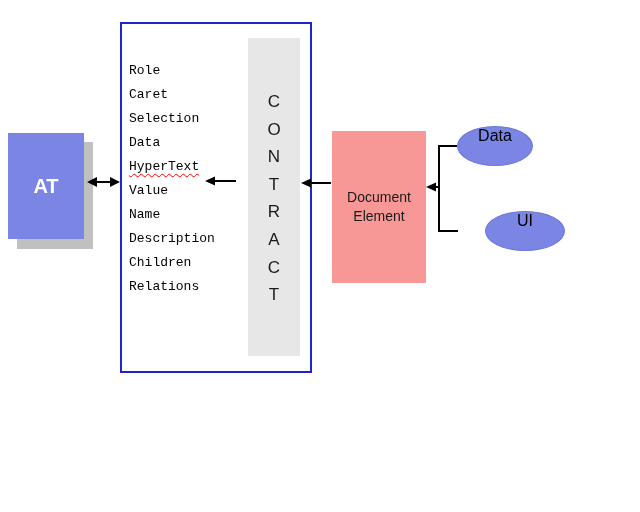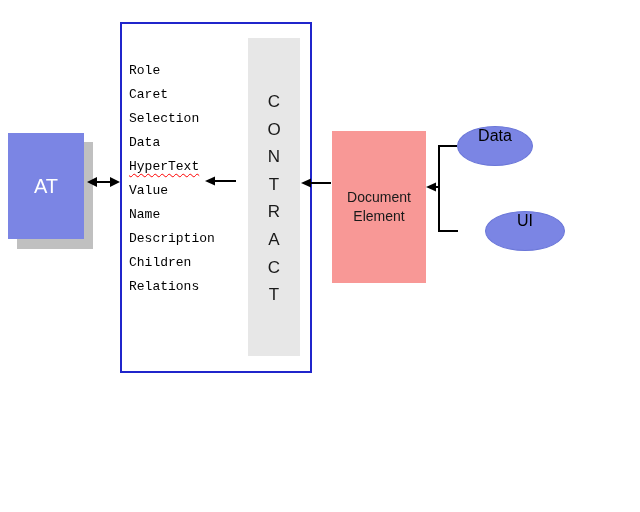--- a/index.html
+++ b/index.html
@@ -5,21 +5,21 @@
   html,body{margin:0;padding:0;background:#ffffff;}
   .canvas{
     position:relative;width:640px;height:512px;background:#ffffff;overflow:hidden;
     font-family:"Liberation Sans","DejaVu Sans",sans-serif;color:#000000;
   }
   
   .at-shadow{position:absolute;left:17px;top:142px;width:76px;height:107px;background:#c0c0c0;}
   .at-box{
     position:absolute;left:8px;top:133px;width:76px;height:106px;background:#7b85e4;
     display:flex;align-items:center;justify-content:center;
-    color:#ffffff;font-size:20px;
+    color:#ffffff;font-size:20px;font-weight:bold;
   }
   
   .contract-box{
     position:absolute;left:120px;top:22px;width:188px;height:347px;
     border:2px solid #2025cb;background:#ffffff;
   }
   .prop-list{position:absolute;left:7px;top:35px;font-size:13px;line-height:24px;white-space:nowrap;font-family:Liberation Mono, monospace;}
   .prop{height:24px;}
   .misspelled{
     text-decoration:underline wavy #ff0000;

